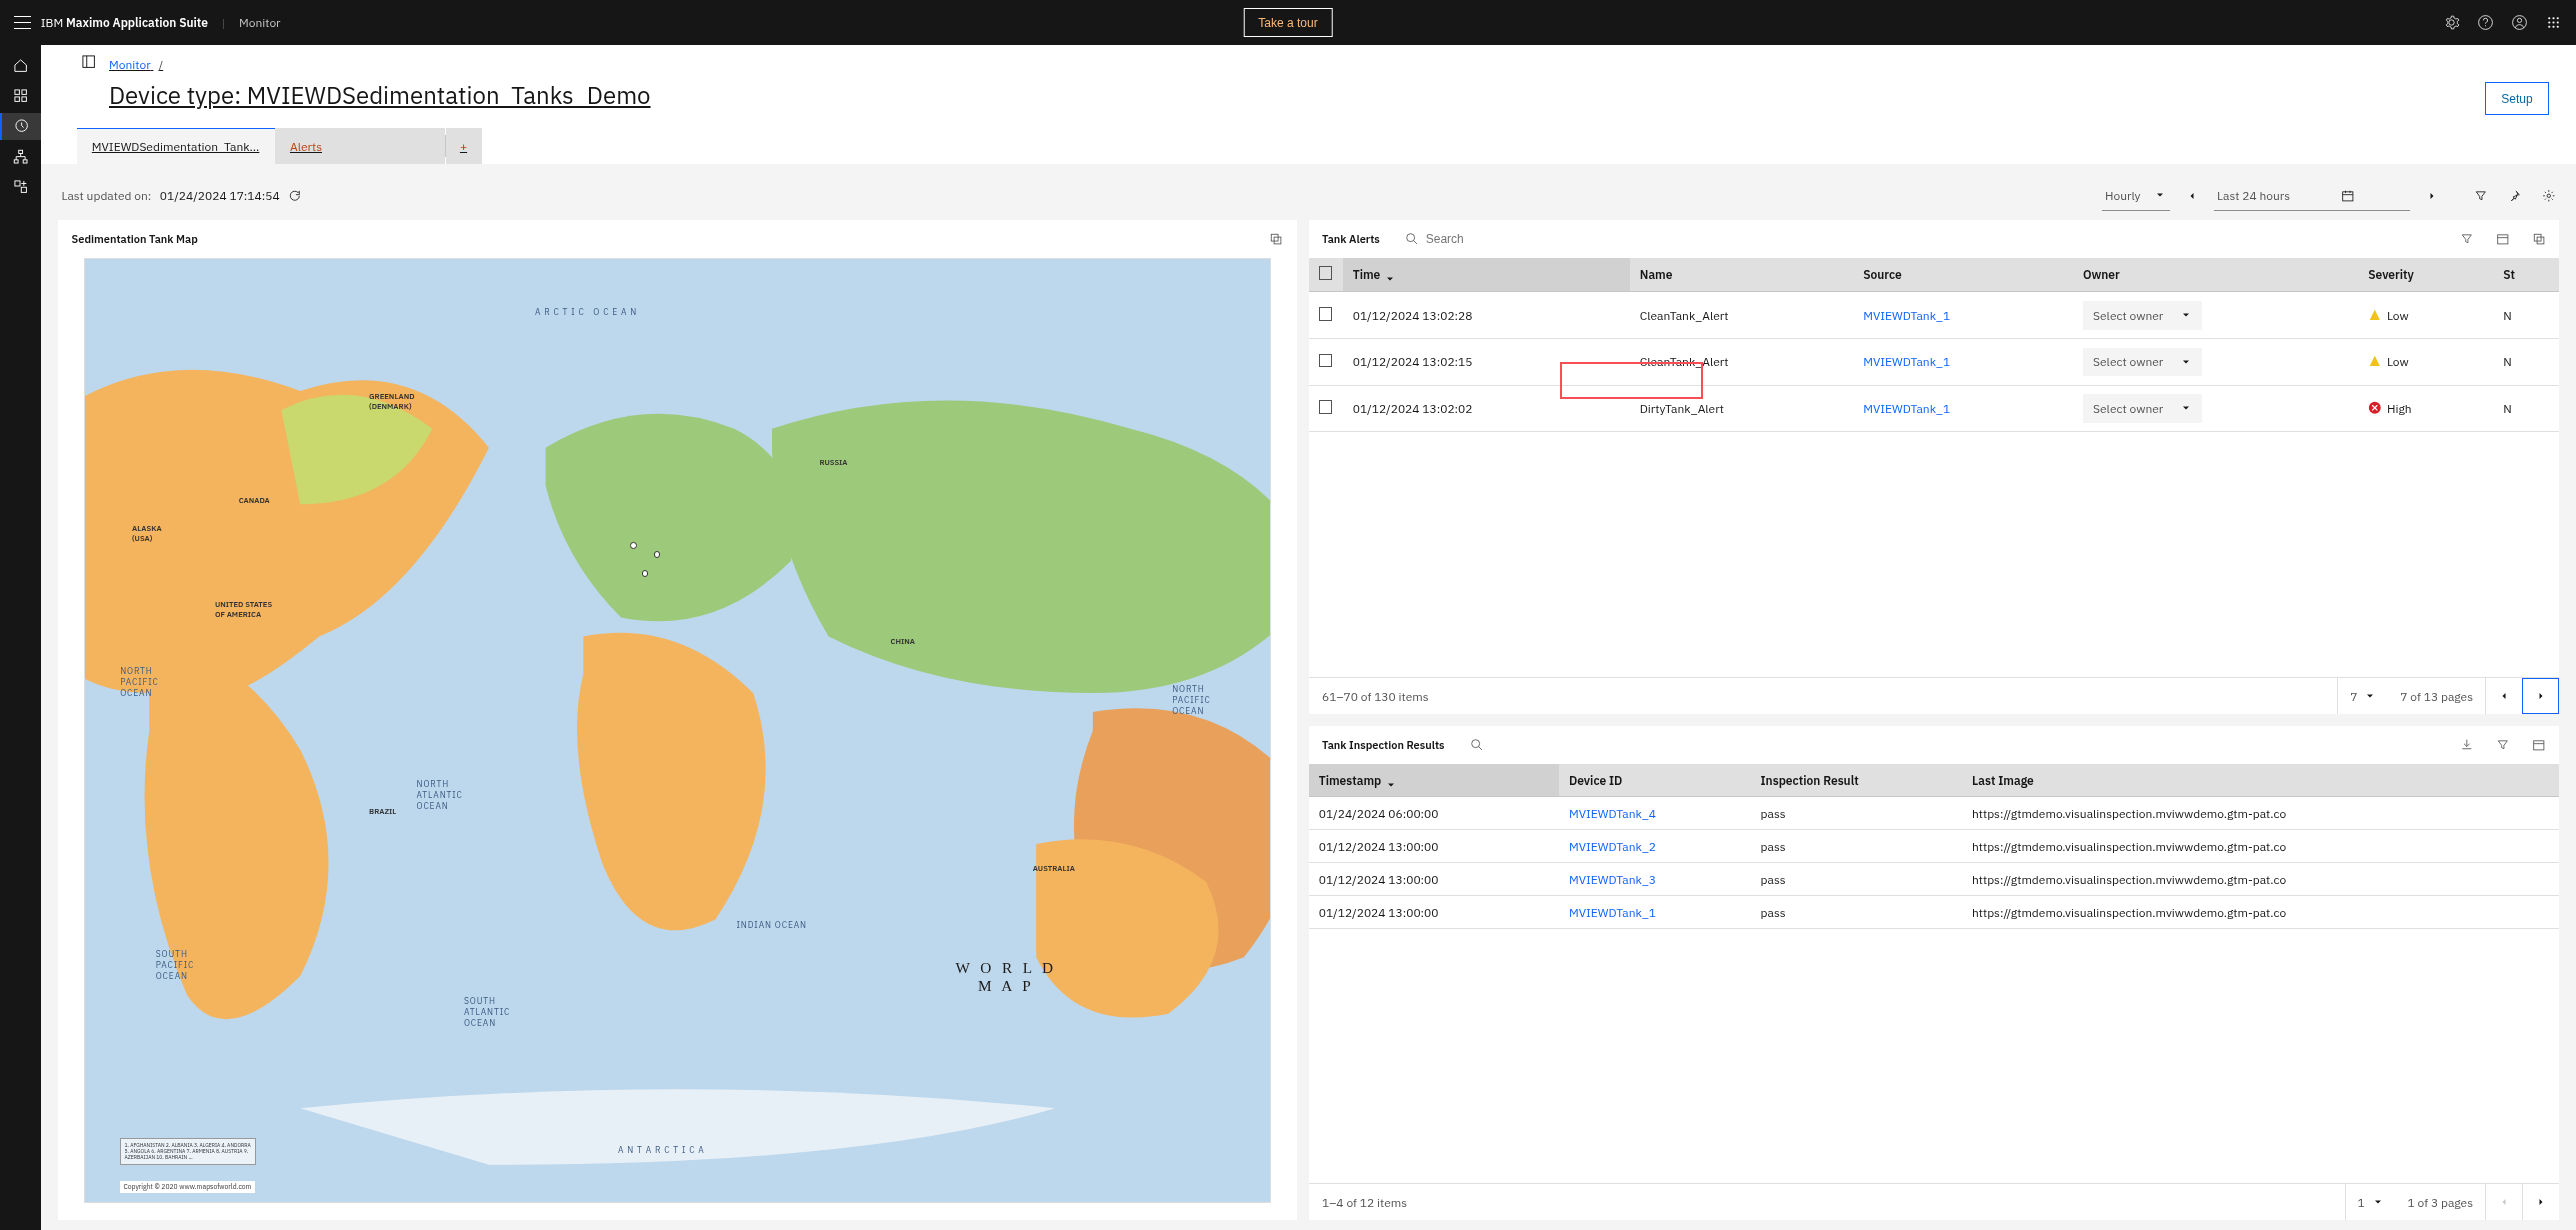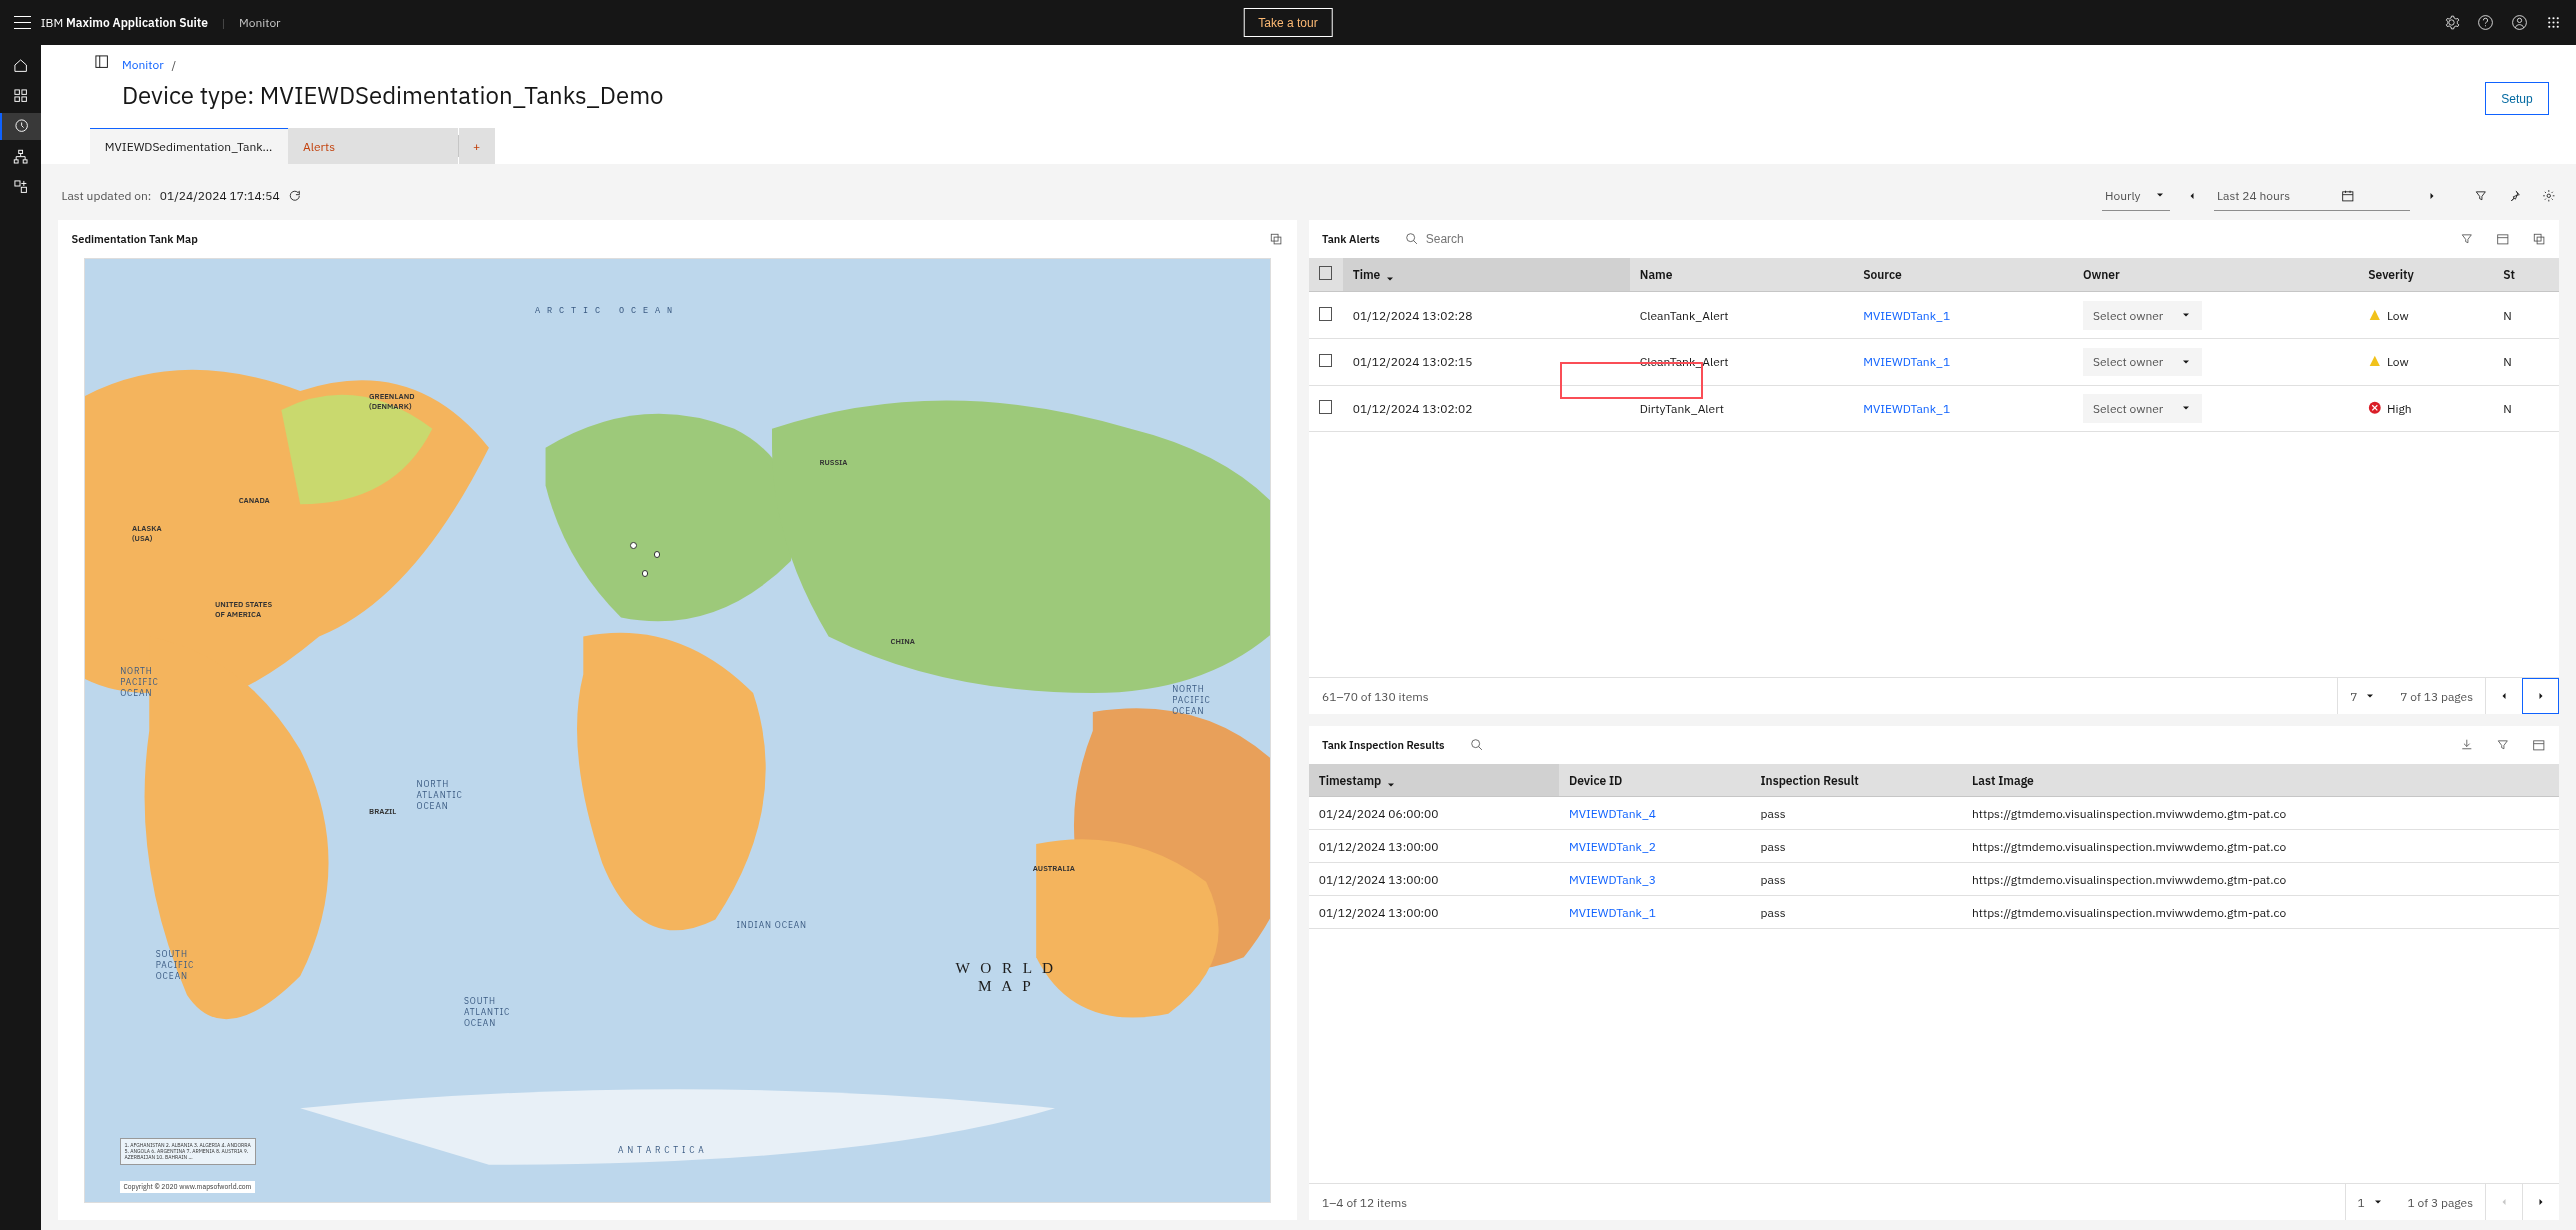--- a/index.html
+++ b/index.html
@@ -24,21 +24,21 @@
 .left-rail { width:41px; background:#161616; display:flex; flex-direction:column; align-items:center; padding-top:6.8px; gap:3.4px; }
 .rail-item { width:41px; height:27px; display:flex; align-items:center; justify-content:center; cursor:pointer;}
 .rail-item.selected { background:#393939; border-left:2.6px solid #0f62fe; }
 .rail-icon { width:15.3px; height:15.3px; fill:#fff; }
 
 
 .content { flex:1; display:flex; flex-direction:column; overflow:hidden; }
 .collapse-box { width:41px; height:34px; display:flex; align-items:center; justify-content:center; border-bottom:0; }
 .collapse-icon { width:15.3px; height:15.3px; stroke:#161616; fill:none; stroke-width:1.5; cursor:pointer;}
 
-.page-top { padding:0 27px 0 40px; position:relative;}
+.page-top { padding:0 27px 0 27px; position:relative;text-decoration:underline;}
 .page-top-row { display:flex; align-items:flex-start; }
 .page-top-inner { flex:1;}
 .breadcrumb { padding-top:12px; font-size:12px;}
 .breadcrumb a { color:#0f62fe; text-decoration:none;}
 .breadcrumb .sep { color:#525252; margin:0 5.1px;}
 .page-title { font-size:24px; font-weight:400; margin-top:6.8px; margin-bottom:17px;}
 .setup-btn { position:absolute; right:27px; top:37px; border:0.9px solid #0f62fe; color:#0369a1; background:#fff; padding:8.5px 15.3px; font-size:12px; cursor:pointer;}
 
 
 .tabs { display:flex; border-bottom:0; padding-left:8.5px;}
@@ -291,21 +291,21 @@
                   <path d="M120 200 Q170 210 200 260 Q230 320 200 380 Q160 420 140 390 Q110 320 120 250 Z" fill="#f4b45d"></path>
                   <path d="M190 80 Q230 60 270 90 Q250 130 200 130 Z" fill="#c9d96e"></path>
                   <path d="M330 100 Q380 70 430 90 Q470 110 460 160 Q420 200 370 190 Q340 160 330 120 Z" fill="#9dc97a"></path>
                   <path d="M350 200 Q400 190 440 230 Q460 290 420 350 Q380 370 360 320 Q340 260 350 220 Z" fill="#f4b45d"></path>
                   <path d="M450 90 Q540 60 640 90 Q720 110 740 170 Q700 230 620 230 Q540 230 480 200 Q450 150 450 100 Z" fill="#9dc97a"></path>
                   <path d="M620 240 Q680 230 720 270 Q740 320 700 370 Q650 390 620 350 Q600 300 620 250 Z" fill="#e8a05a"></path>
                   <path d="M590 310 Q640 300 680 330 Q700 370 660 400 Q610 410 590 370 Z" fill="#f4b45d"></path>
                   <path d="M200 450 Q400 430 600 450 Q500 480 300 480 Z" fill="#e8f0f7"></path>
                 </svg>
               </div>
-              <span class="ocean-label" style="top:5%; left:38%;font-family:Liberation Mono, monospace;">A R C T I C &nbsp; O C E A N</span>
+              <span class="ocean-label" style="top:5%; left:38%;">A R C T I C &nbsp; O C E A N</span>
               <span class="ocean-label" style="top:43%; left:3%;">NORTH<br>PACIFIC<br>OCEAN</span>
               <span class="ocean-label" style="top:73%; left:6%;">SOUTH<br>PACIFIC<br>OCEAN</span>
               <span class="ocean-label" style="top:55%; left:28%;">NORTH<br>ATLANTIC<br>OCEAN</span>
               <span class="ocean-label" style="top:78%; left:32%;">SOUTH<br>ATLANTIC<br>OCEAN</span>
               <span class="ocean-label" style="top:70%; left:55%;">INDIAN OCEAN</span>
               <span class="ocean-label" style="top:45%; right:5%;">NORTH<br>PACIFIC<br>OCEAN</span>
               <span class="ocean-label" style="bottom:5%; left:45%;">A N T A R C T I C A</span>
               <span class="country-label" style="top:14%; left:24%;">GREENLAND<br>(DENMARK)</span>
               <span class="country-label" style="top:25%; left:13%;">CANADA</span>
               <span class="country-label" style="top:36%; left:11%;">UNITED STATES<br>OF AMERICA</span>

